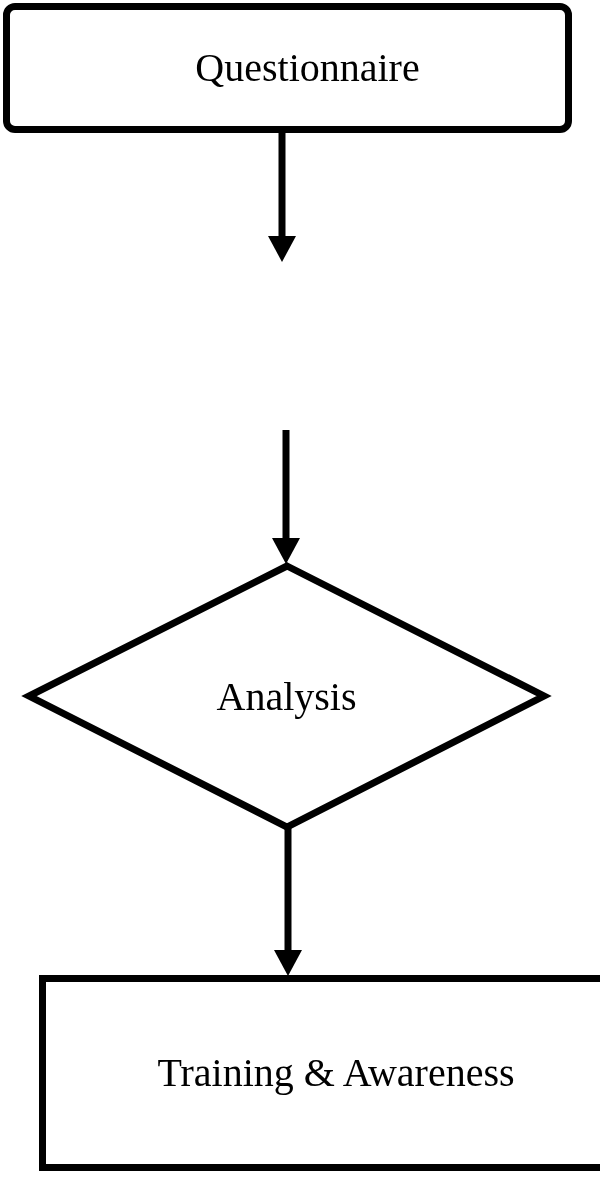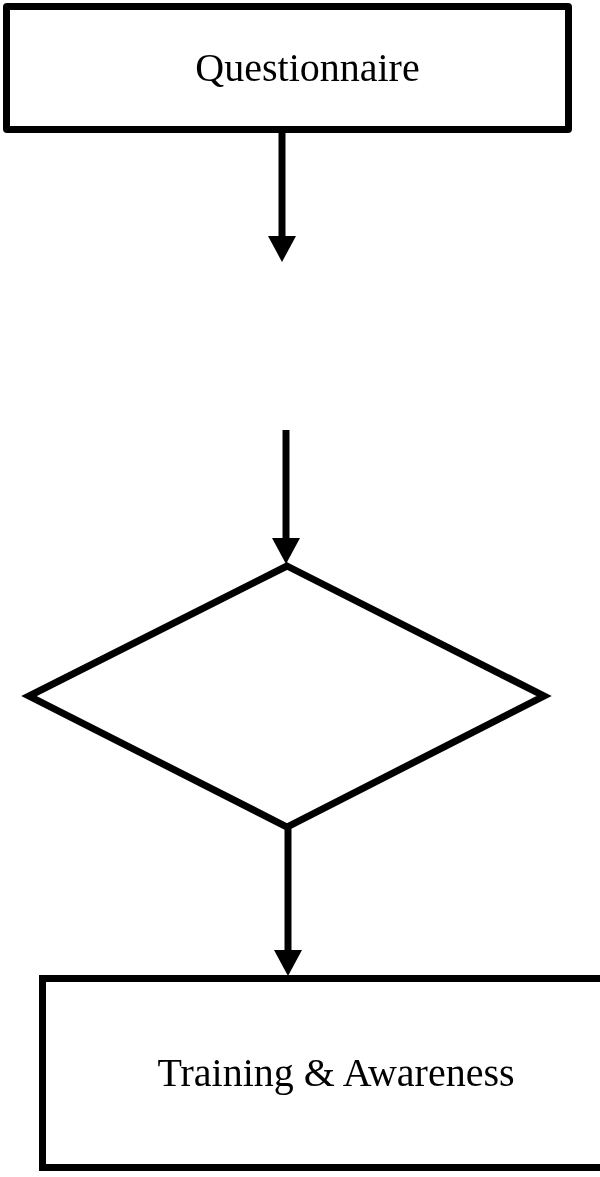--- a/index.html
+++ b/index.html
@@ -37,21 +37,21 @@
     line-height: 1.1;
     color: #000000;
     text-align: center;
     white-space: nowrap;
   }
   #node-questionnaire {
     left: 3px;
     top: 3px;
     width: 569px;
     height: 130px;
-    border-radius: 4px;
+    border-radius: 12px;
     padding-left: 40px;
   }
   #node-response {
     left: 96px;
     top: 262px;
     width: 377px;
     height: 171px;
   }
   #node-training {
     left: 2px;
@@ -95,18 +95,21 @@
     </g>
 
     <polygon points="287,566 544,696 287,827 29,696" fill="#ffffff" stroke="#000000" stroke-width="7" stroke-linejoin="miter"></polygon>
   </svg>
 
   <div class="node" id="node-questionnaire">
     <span class="node-label">Questionnaire</span>
   </div>
 
 
+  <div class="diamond-label-wrap">
+    <span class="node-label">Analysis</span>
+  </div>
 
   <div class="node" id="node-training">
     <span class="node-label">Training &amp; Awareness</span>
   </div>
 
 </div>
 
 </body></html>

